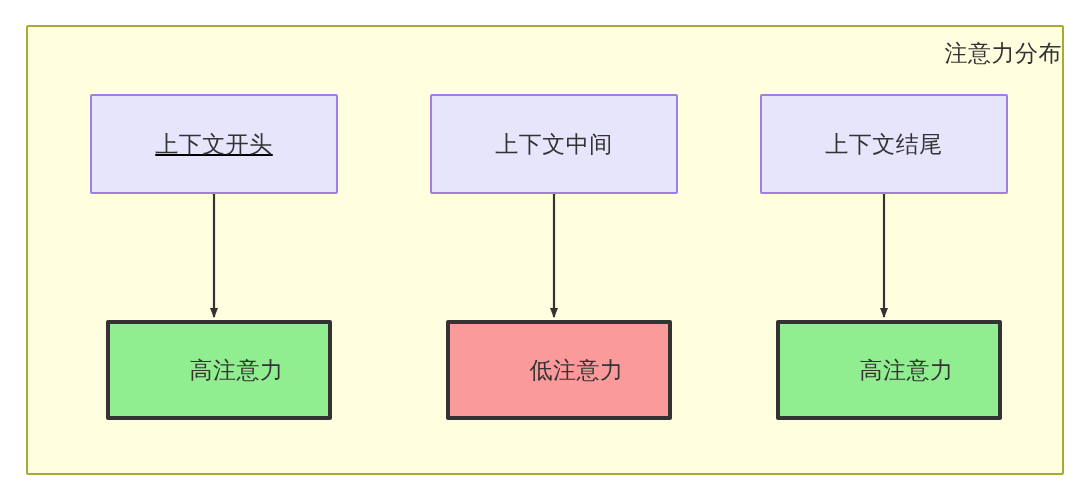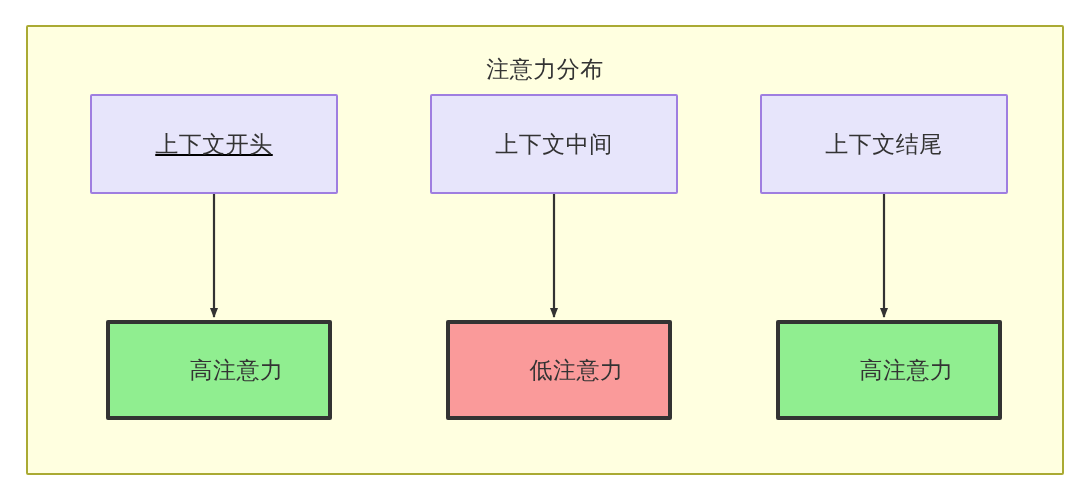--- a/index.html
+++ b/index.html
@@ -30,23 +30,23 @@
     height: 450px;
     box-sizing: border-box;
     background: #ffffe0;
     border: 2px solid #aaaa33;
     border-radius: 2px;
   }
 
   .subgraph-title {
     position: absolute;
     left: 0;
-    top: 28px;
+    top: 12px;
     width: 100%;
-    text-align: center;
+    text-align: right;
     font-size: 23px;
     line-height: 28px;
     color: #333333;
     letter-spacing: 0.5px;
     white-space: nowrap;
   }
 
   
   .node {
     position: absolute;

